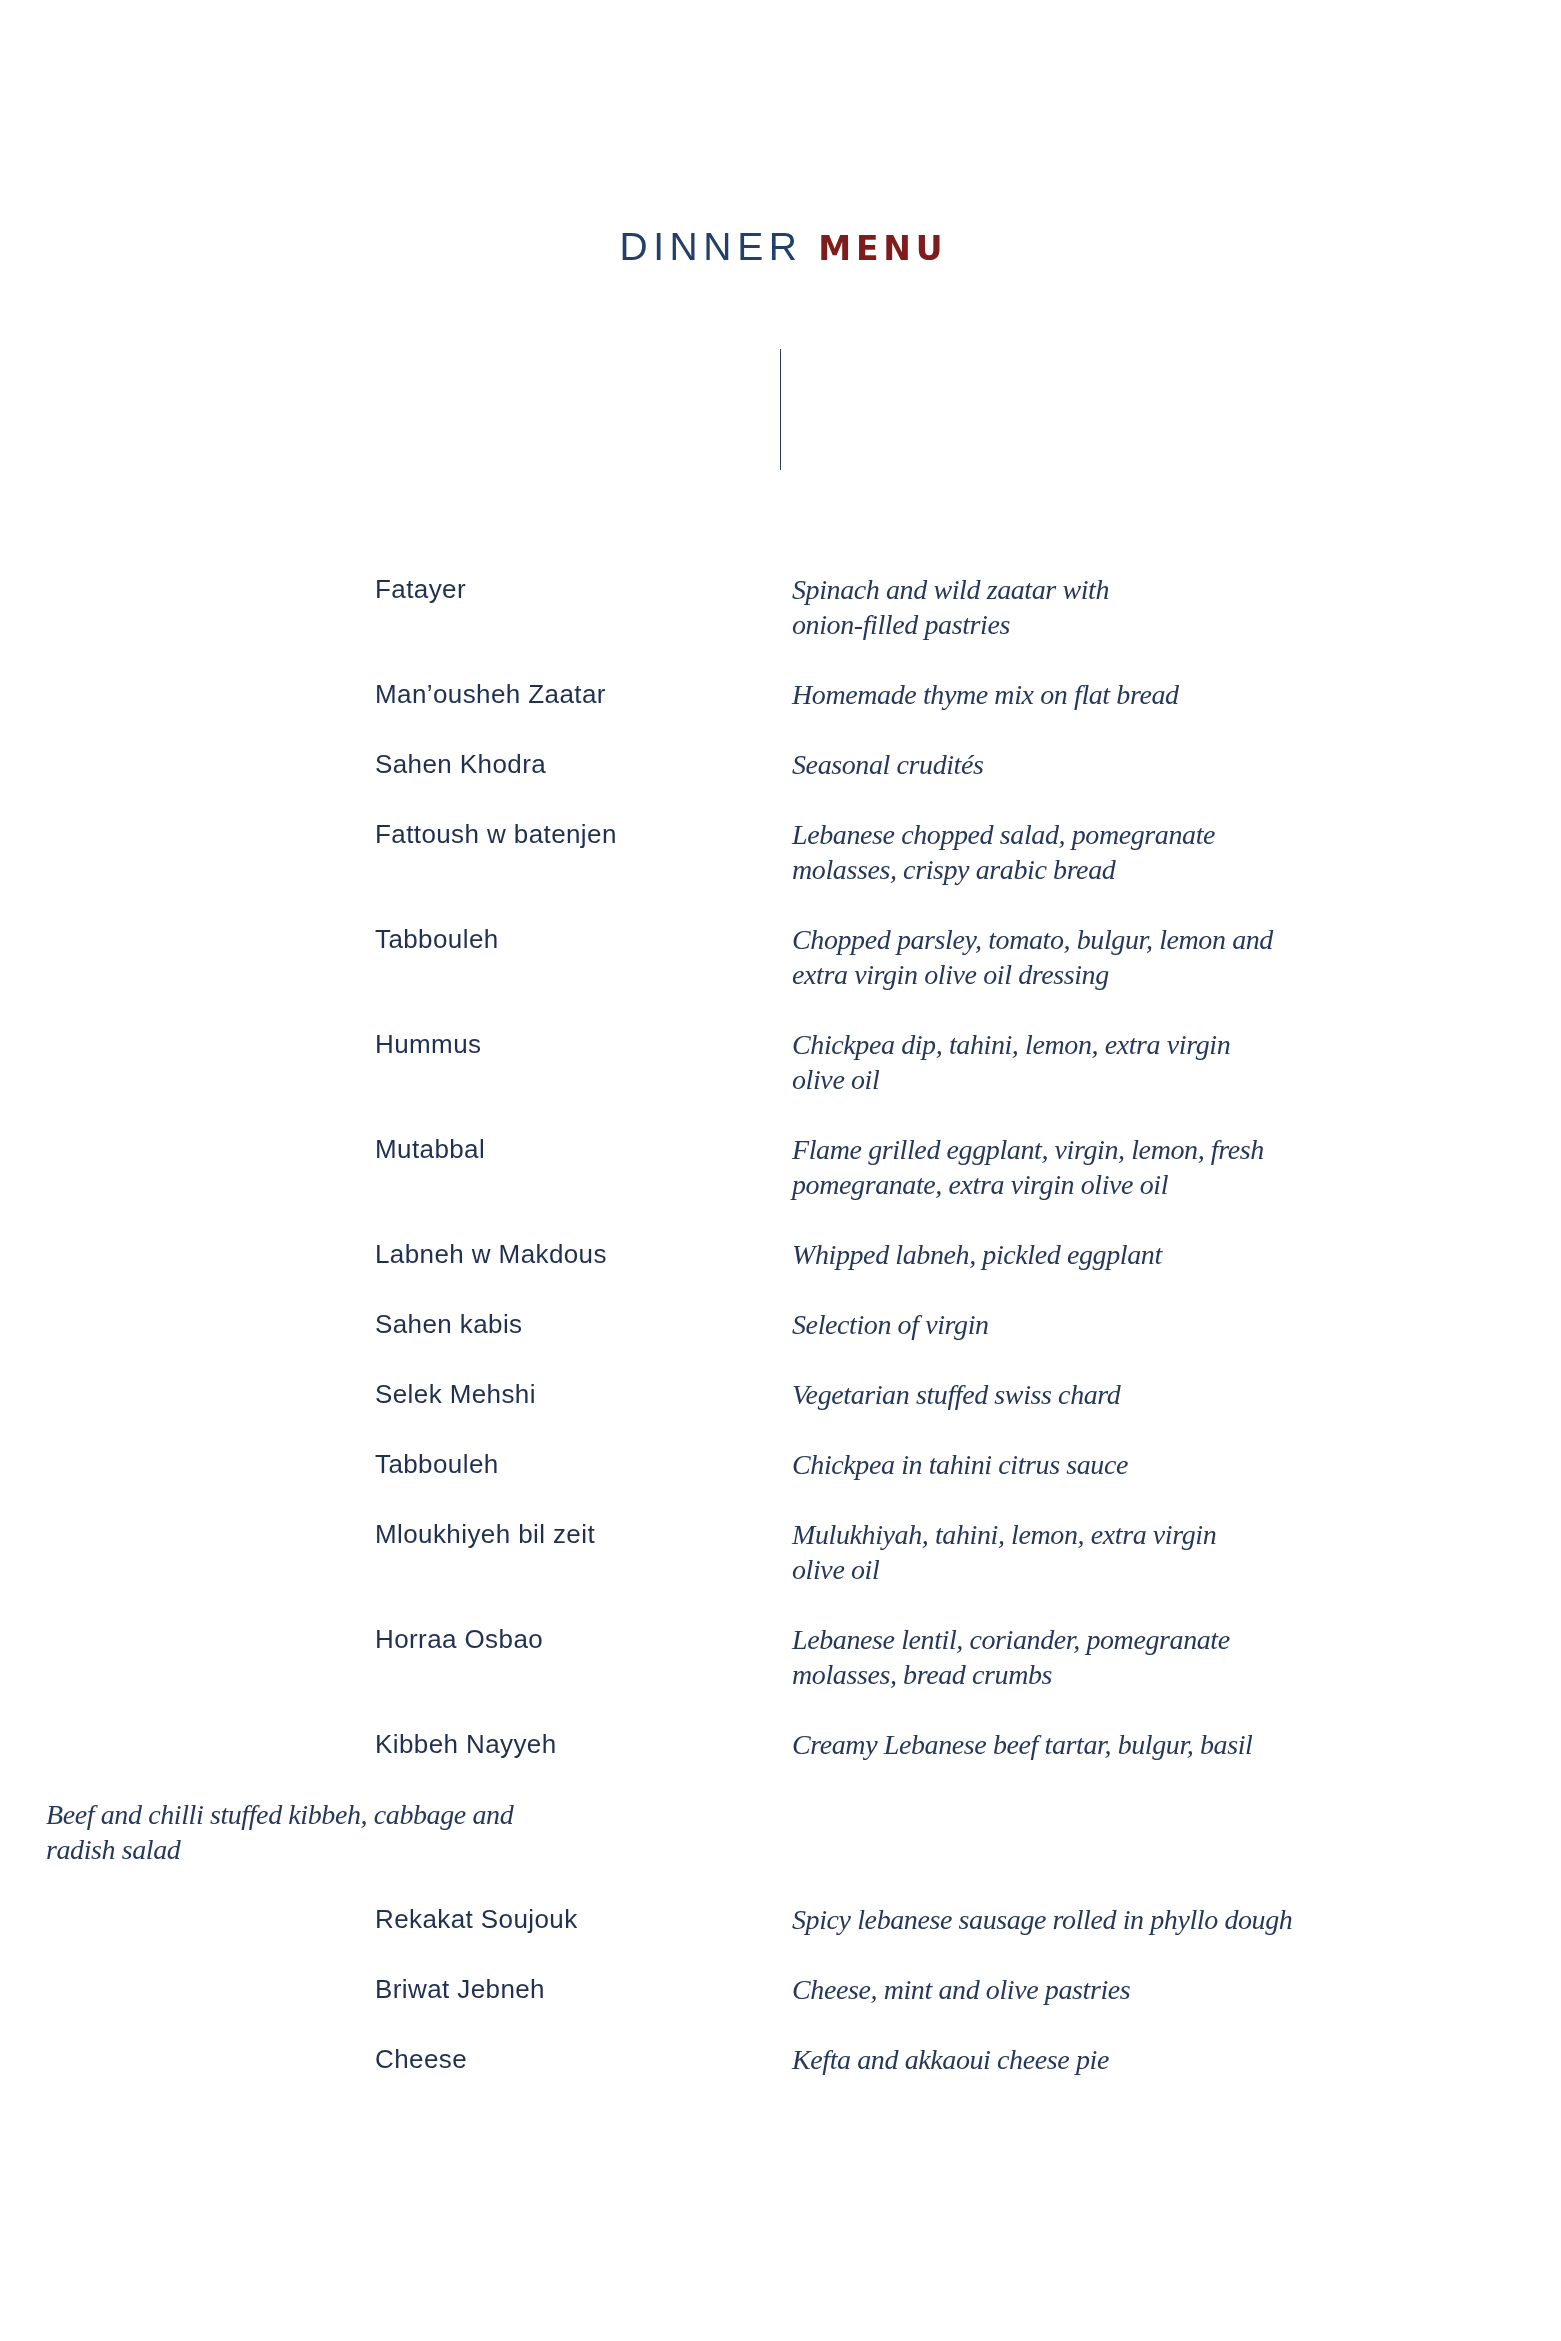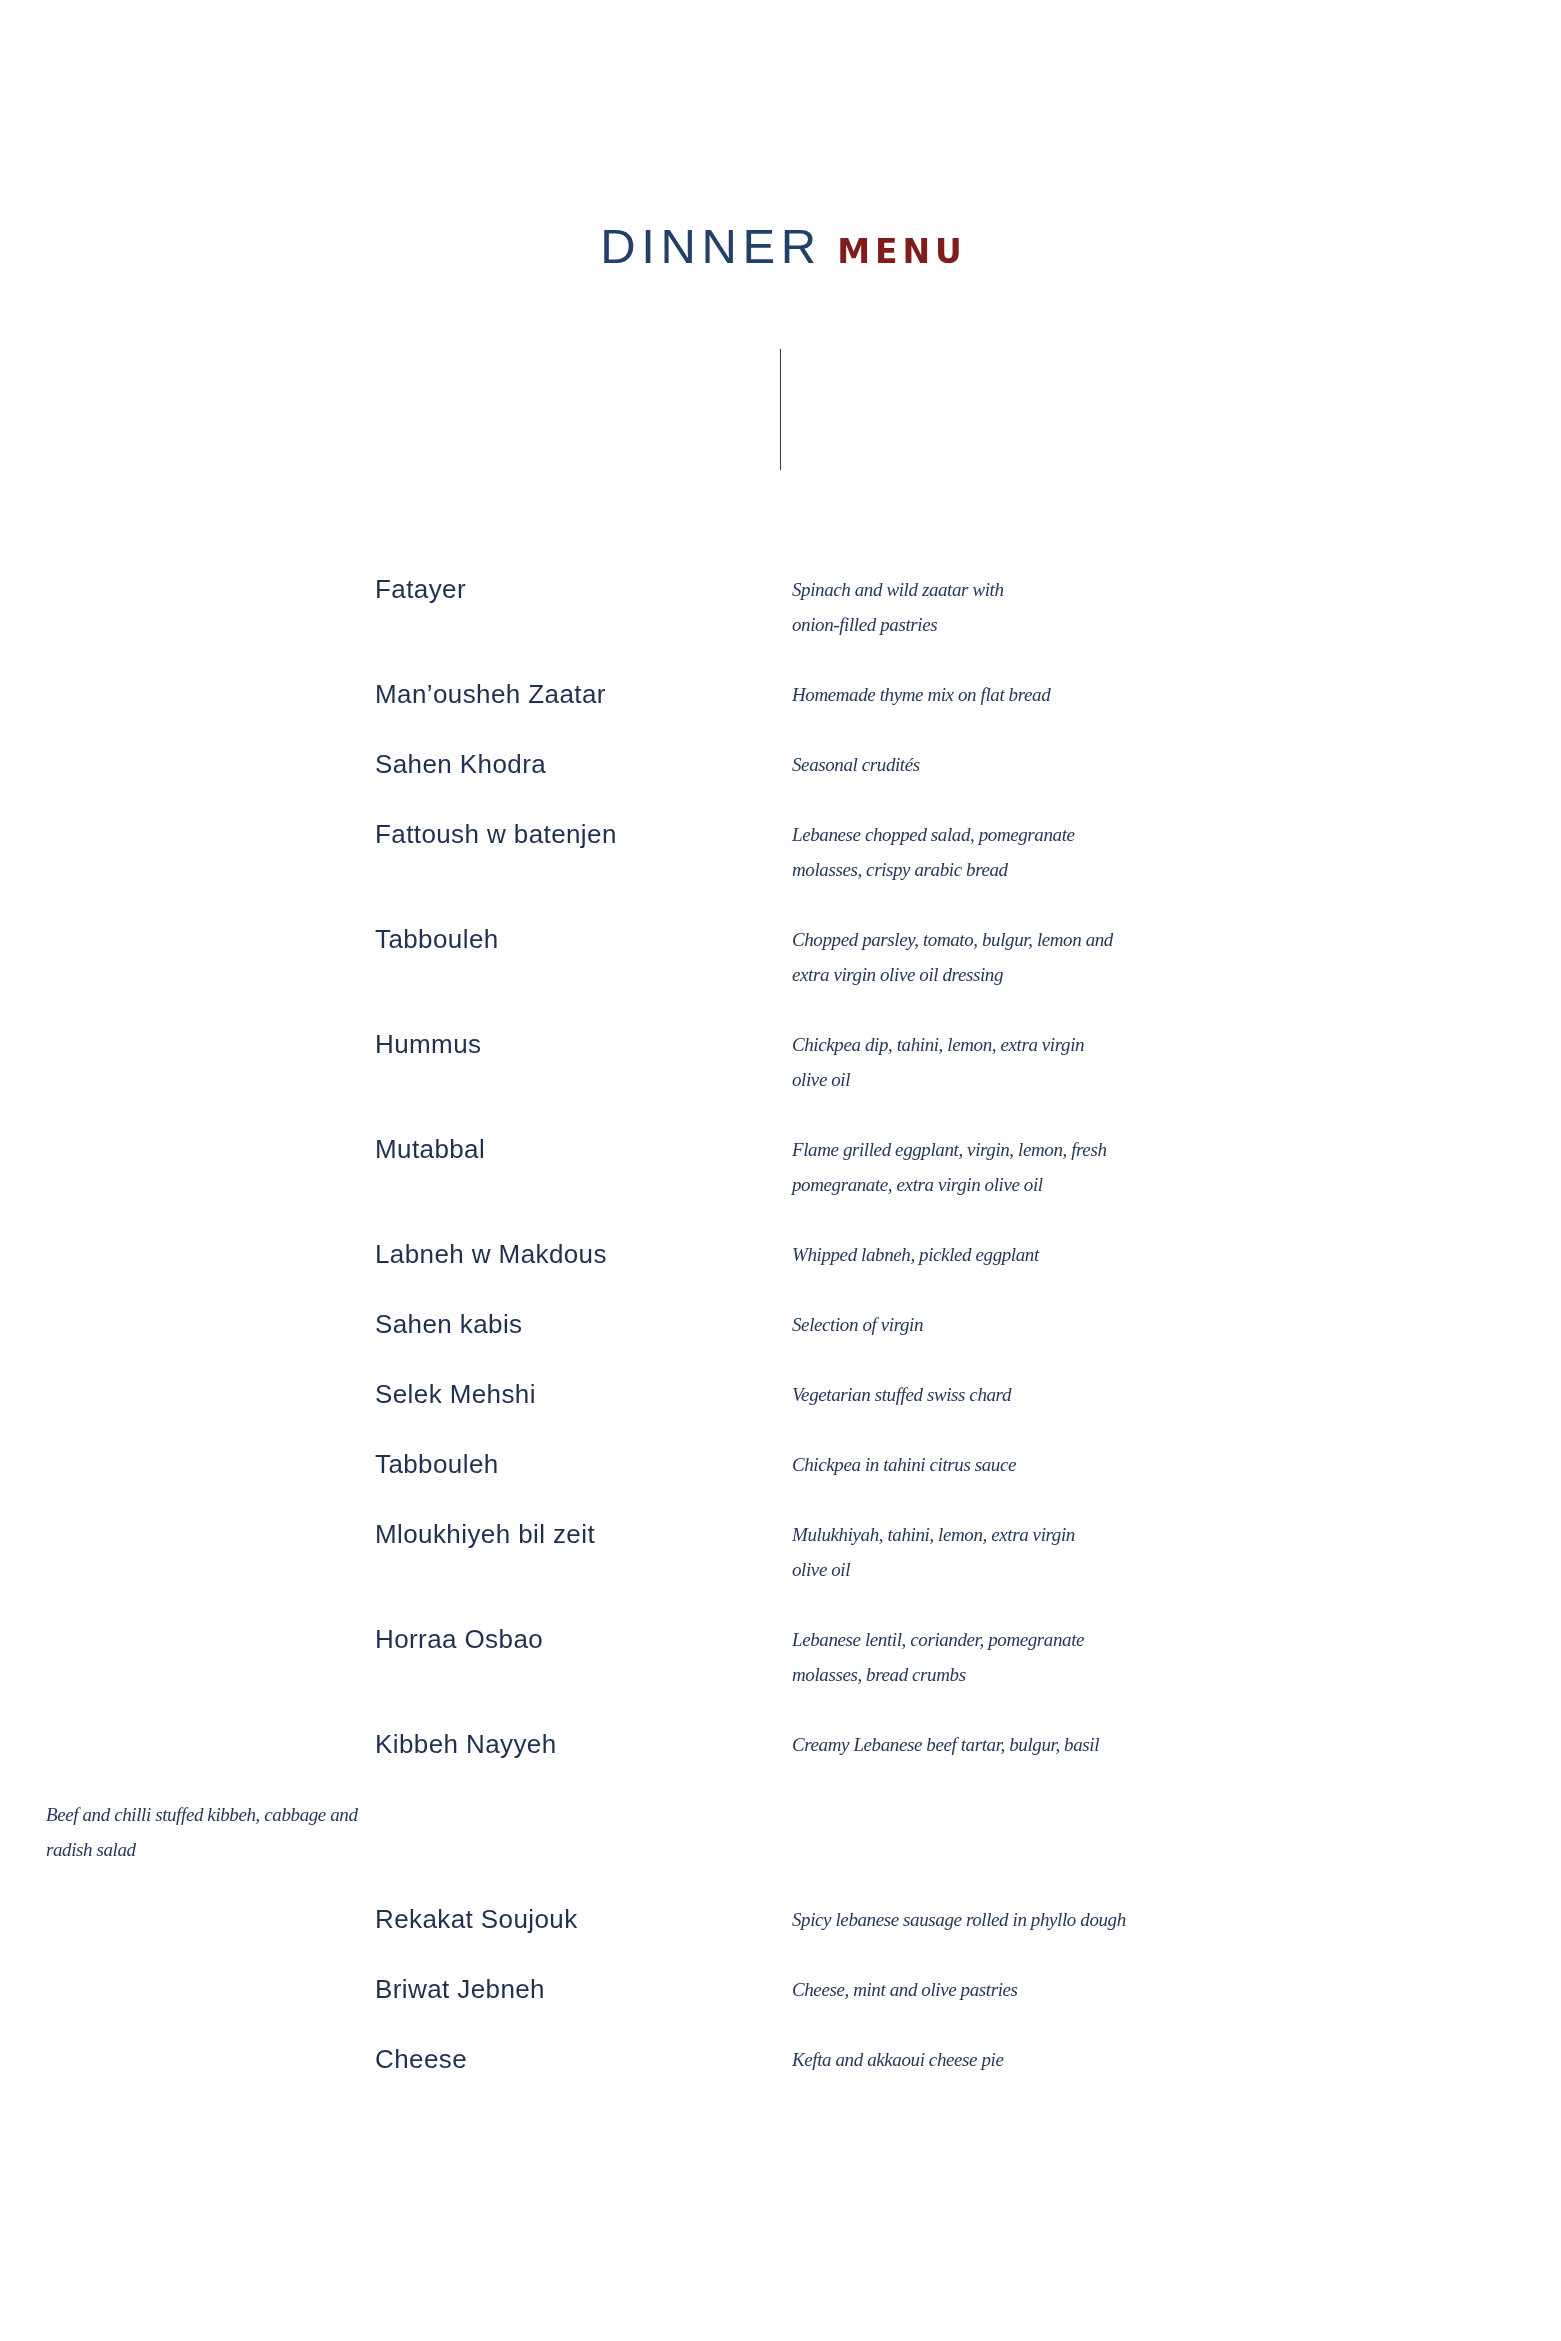--- a/index.html
+++ b/index.html
@@ -29,21 +29,21 @@
       font-family: "DejaVu Sans", "Liberation Sans", sans-serif;
       font-size: 36px;
       line-height: 45px;
       letter-spacing: 4.2px;
       color: #1e3a5f;
       white-space: nowrap;
     }
     .title .light {
       font-weight: 300;
       font-family: "Liberation Sans", sans-serif;
-      font-size: 49px;
+      font-size: 39px;
       letter-spacing: 5.6px;
       color: #22406a;
       margin-left: 6px;
     }
     .title .bold {
       font-weight: 700;
       font-family: "DejaVu Sans", sans-serif;
       font-size: 33px;
       letter-spacing: 4.9px;
       color: #7f1d1d;
@@ -78,21 +78,21 @@
       line-height: 35px;
       letter-spacing: 0.4px;
       color: #1f3050;
       white-space: nowrap;
     }
     .item-desc {
       position: relative;
       width: 487px;
       font-family: "Liberation Serif", "DejaVu Serif", serif;
       font-style: italic;
-      font-size: 19px;
+      font-size: 28px;
       line-height: 35px;
       letter-spacing: -0.4px;
       color: #26385a;
     }
     .desc-line {
       display: block;
       white-space: nowrap;
     }
   </style>
 </head>

